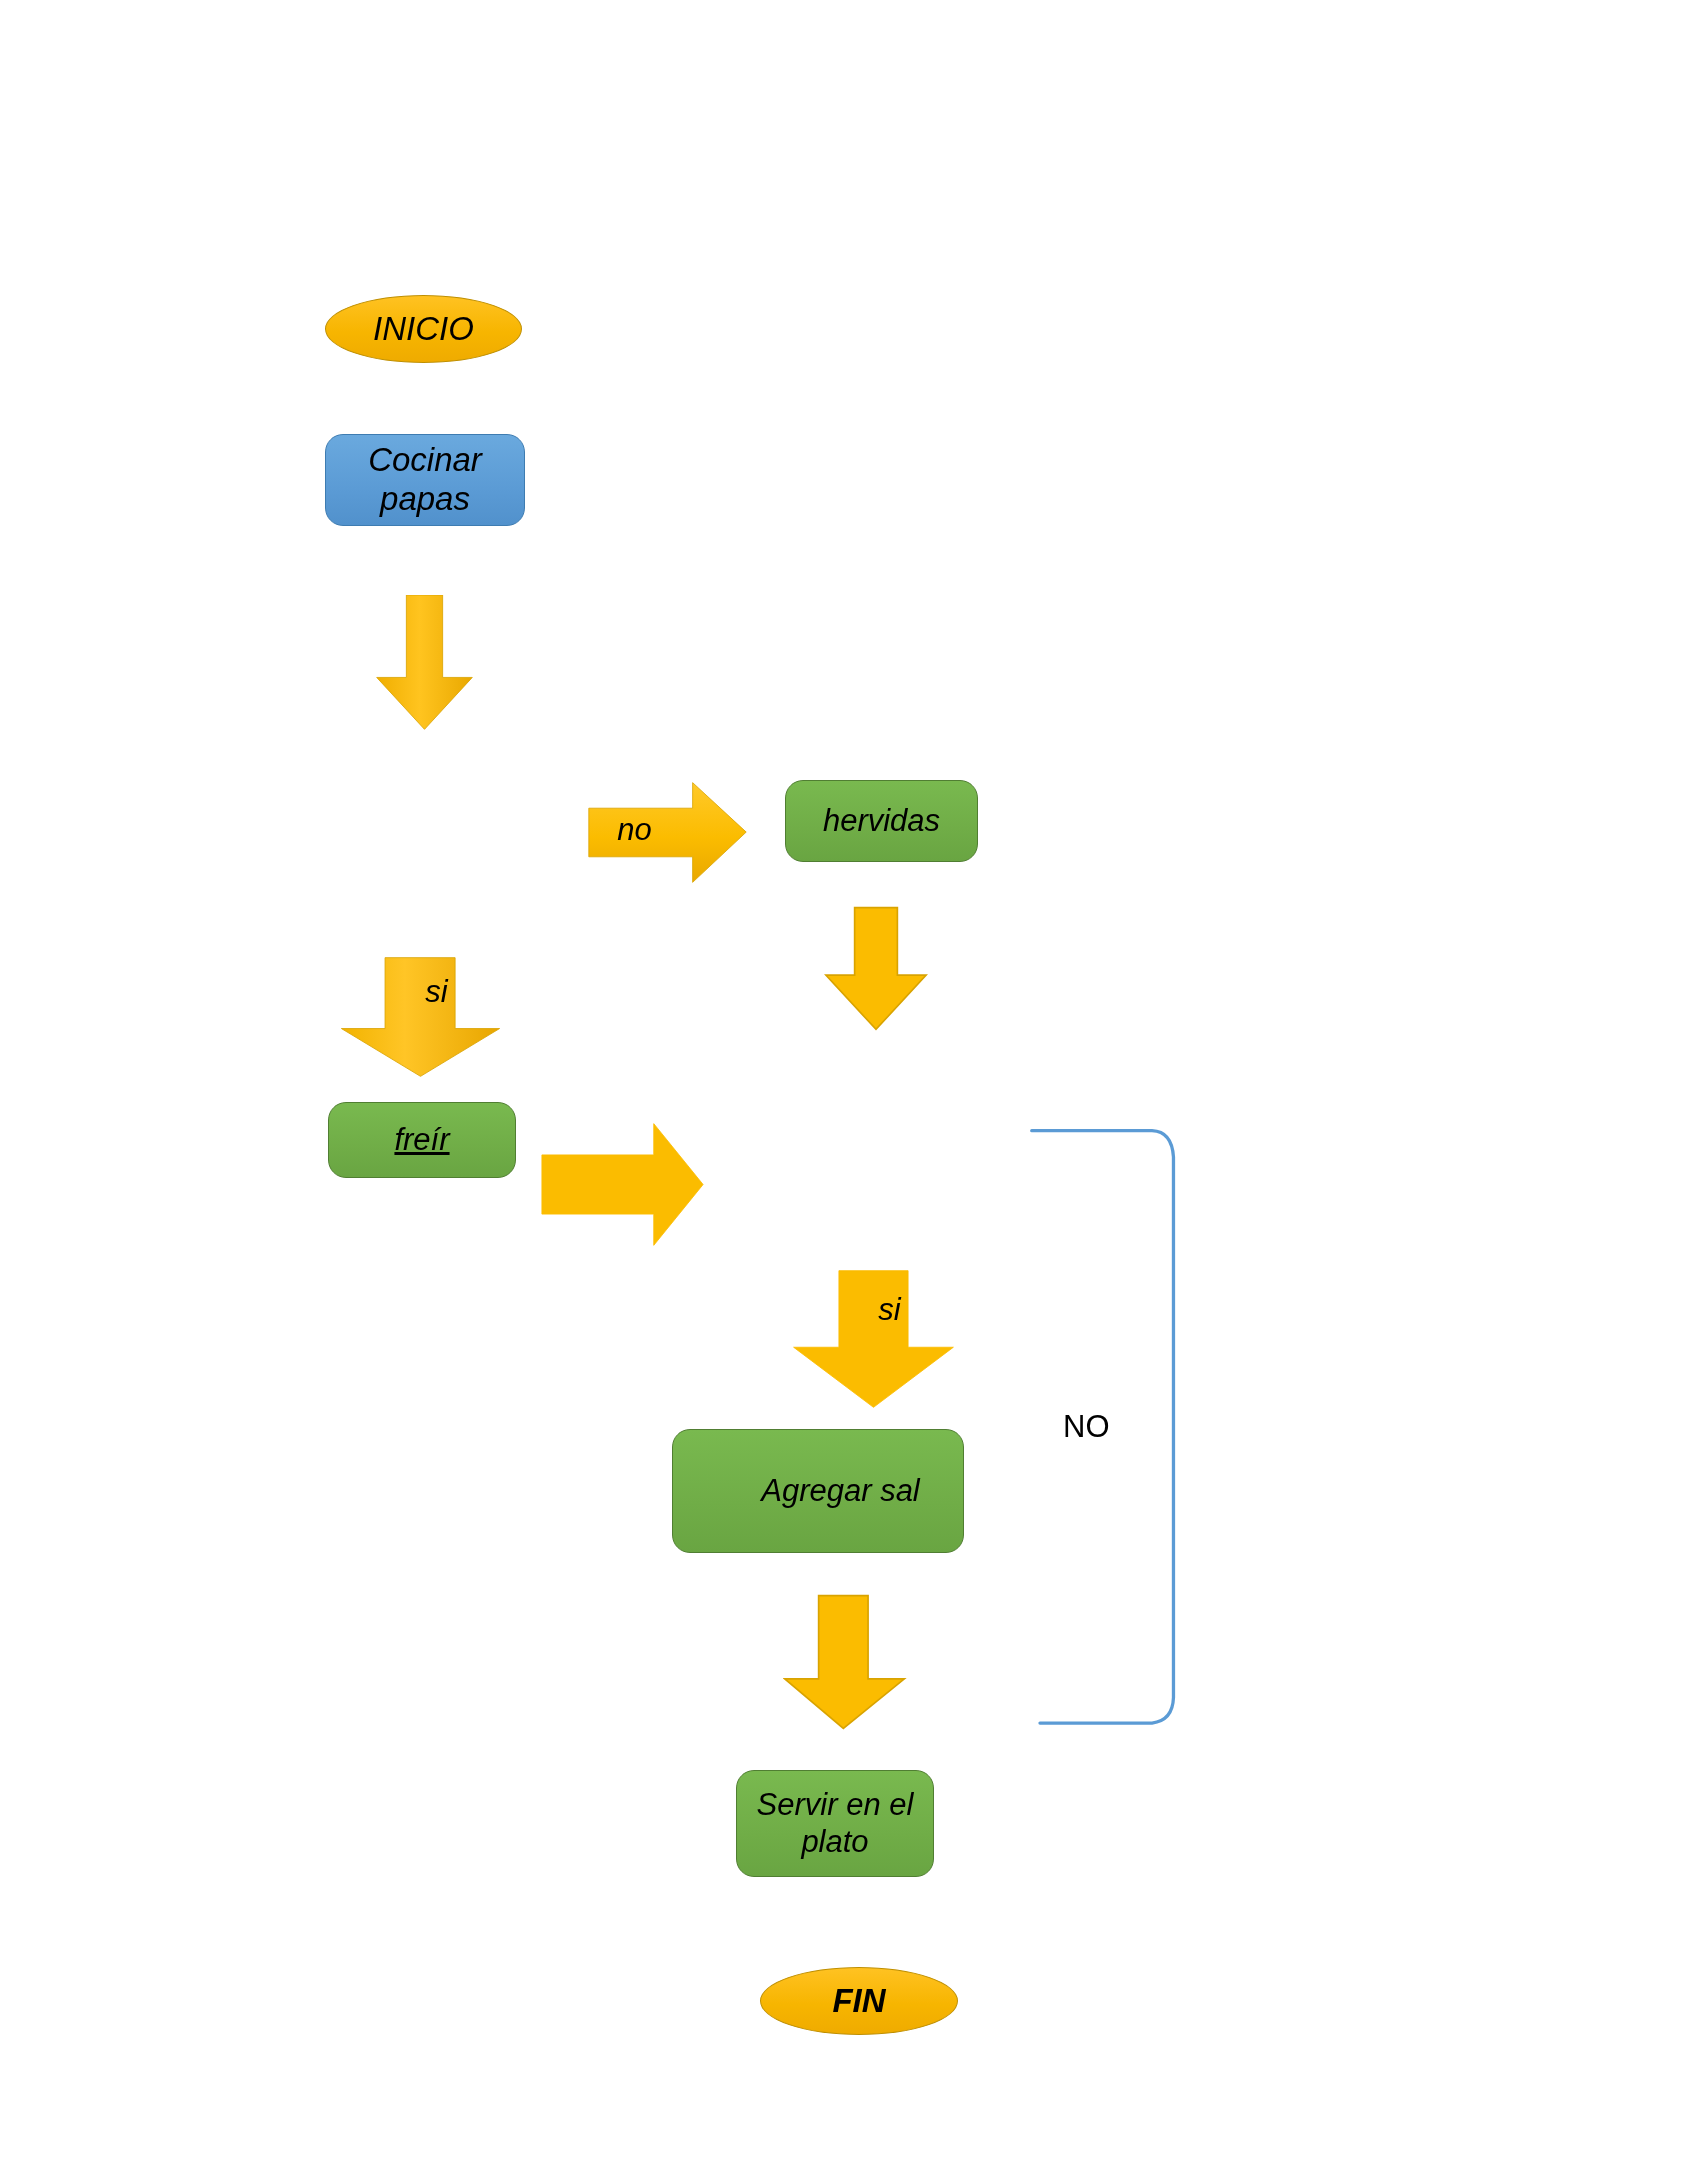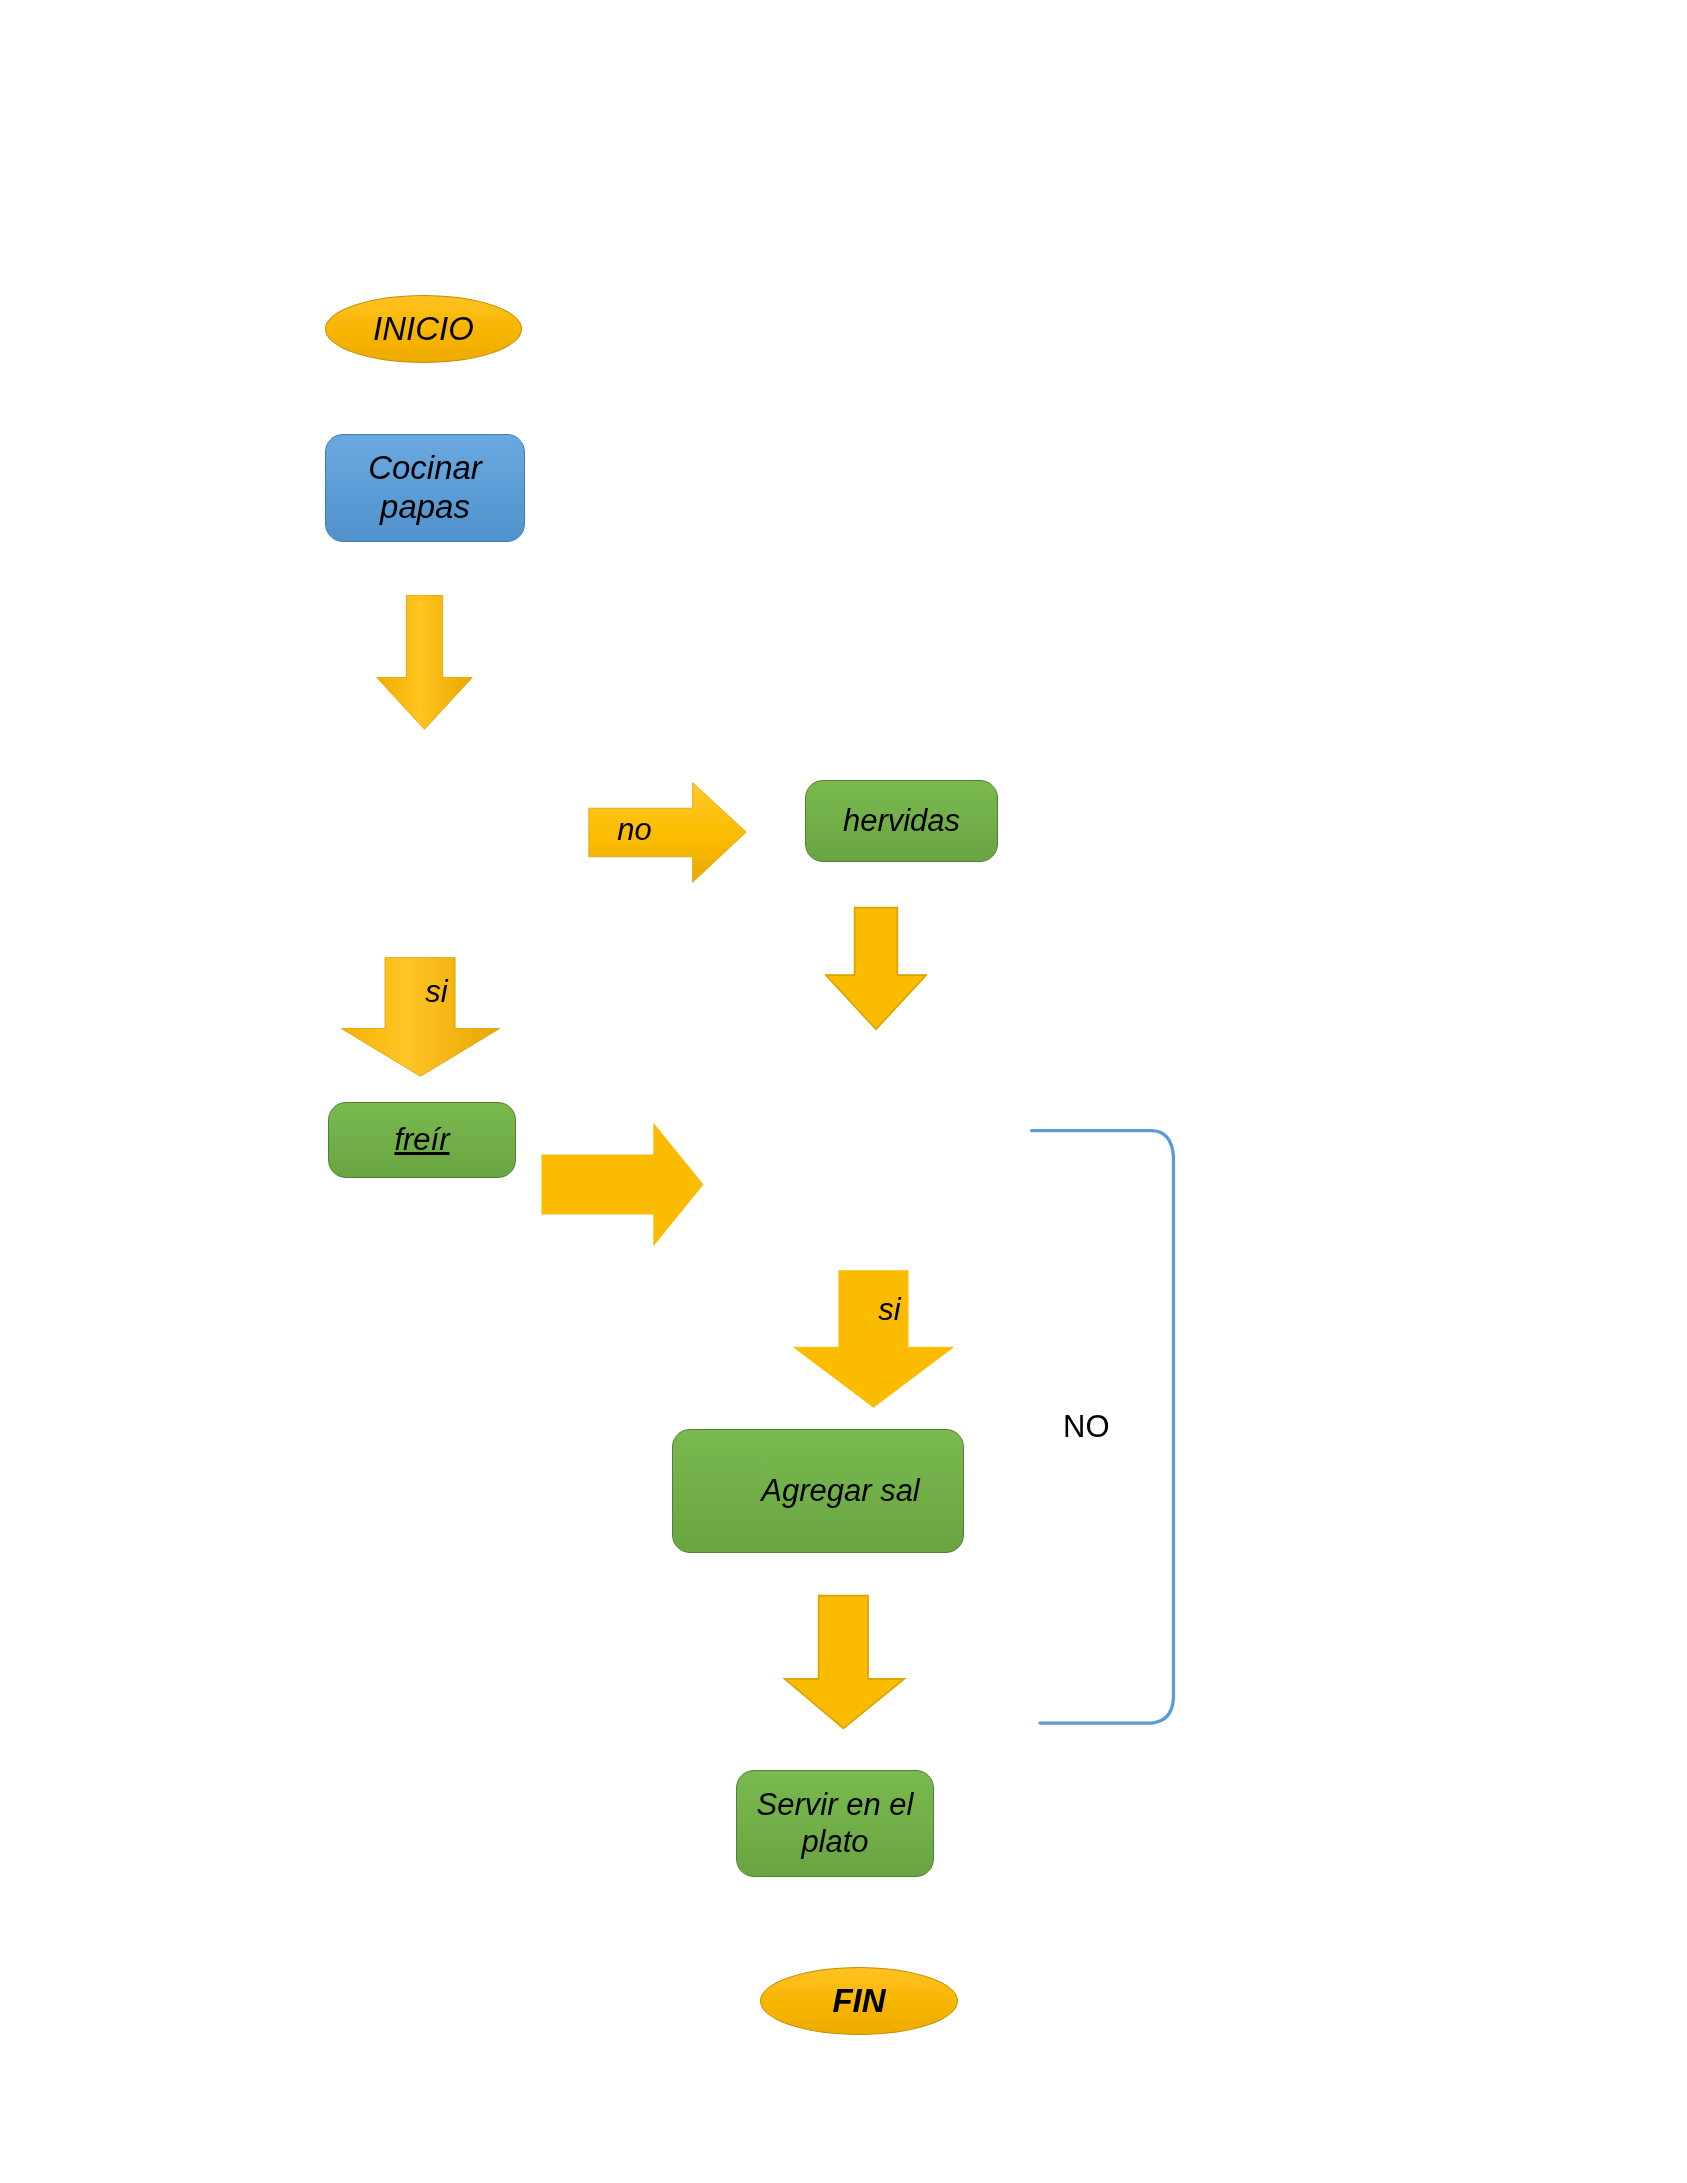--- a/index.html
+++ b/index.html
@@ -103,21 +103,21 @@
 </style>
 </head>
 <body>
 
 <div id="canvas">
 
   <div class="node terminator" style="left:325px; top:295px; width:197px; height:68px;">
     <span>INICIO</span>
   </div>
 
-  <div class="node proc-blue" style="left:325px; top:434px; width:200px; height:108px; flex-direction:column;">
+  <div class="node proc-blue" style="left:325px; top:434px; width:200px; height:92px; flex-direction:column;">
     <span>Cocinar</span>
     <span>papas</span>
   </div>
 
   <div class="arrow" style="left:375px; top:595px; width:99px; height:136px;">
     <svg width="99" height="136" viewBox="0 0 120 165">
       <defs>
         <linearGradient id="ga1" x1="0" y1="0" x2="1" y2="0">
           <stop offset="0%" stop-color="#F0AE00"></stop>
           <stop offset="45%" stop-color="#FFC41F"></stop>
@@ -136,21 +136,21 @@
           <stop offset="0%" stop-color="#FFC929"></stop>
           <stop offset="55%" stop-color="#FBBC00"></stop>
           <stop offset="100%" stop-color="#E9A800"></stop>
         </linearGradient>
       </defs>
       <polygon points="2,33 128,33 128,2 193,62 128,123 128,92 2,92" fill="url(#ga2)" stroke="#D9A300" stroke-width="1"></polygon>
     </svg>
     <div class="arrow-label" style="top:31px; left:-33px; width:161px;">no</div>
   </div>
 
-  <div class="node proc-green" style="left:785px; top:780px; width:193px; height:82px;margin-left:20px;">
+  <div class="node proc-green" style="left:785px; top:780px; width:193px; height:82px;">
     <span>hervidas</span>
   </div>
 
   <div class="arrow" style="left:338px; top:956px; width:165px; height:122px;">
     <svg width="165" height="122" viewBox="0 0 200 148">
       <defs>
         <linearGradient id="ga3" x1="0" y1="0" x2="1" y2="0">
           <stop offset="0%" stop-color="#F2B300"></stop>
           <stop offset="40%" stop-color="#FFC526"></stop>
           <stop offset="100%" stop-color="#E8A600"></stop>

